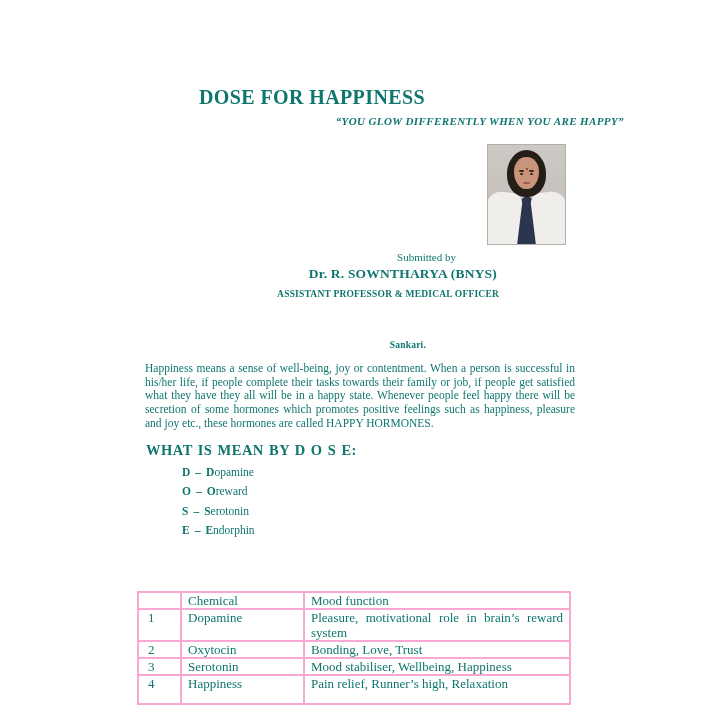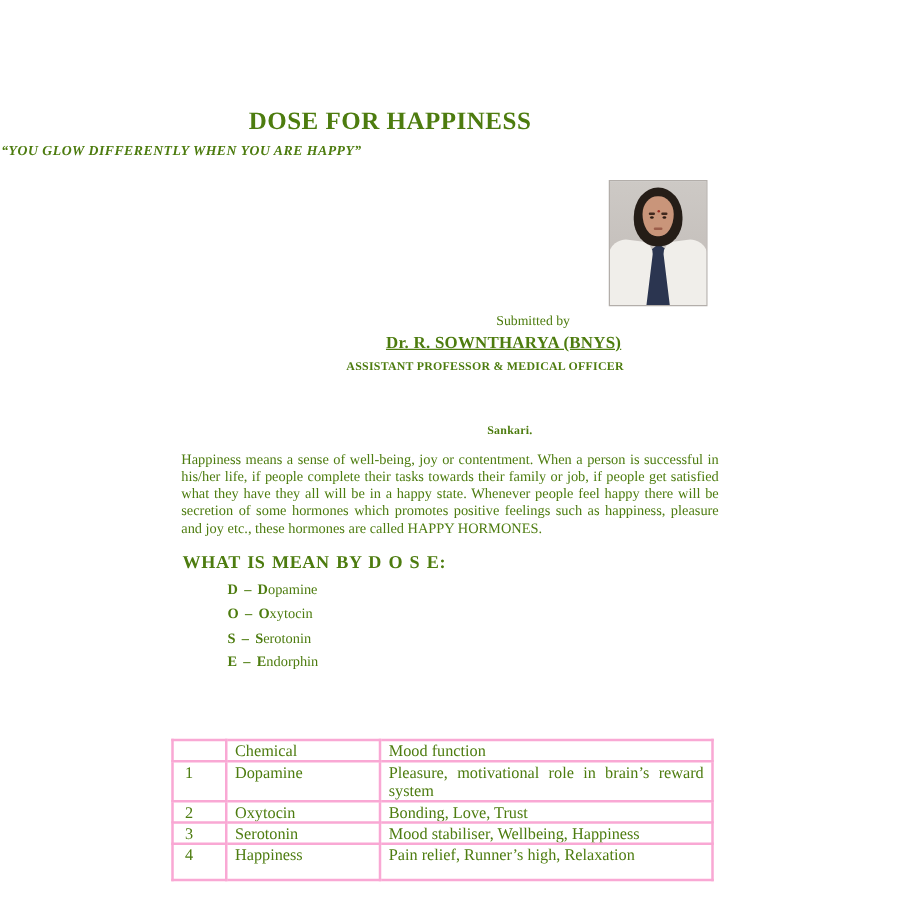--- a/index.html
+++ b/index.html
@@ -1,24 +1,24 @@
 <!DOCTYPE html>
 <html><head>
 <meta charset="utf-8">
 <style>
   html,body{margin:0;padding:0;background:#ffffff;}
   .page{position:relative;width:624px;height:720px;background:#ffffff;overflow:hidden;
-        font-family:"Liberation Serif","DejaVu Serif",serif;color:#4d7c0f;
+        font-family:"Liberation Serif","DejaVu Serif",serif;color:#0f766e;
         -webkit-font-smoothing:antialiased;}
   .abs{position:absolute;}
   .nowrap{white-space:nowrap;}
 
   .title{left:0;right:0;top:86px;text-align:center;font-size:20px;font-weight:700;
          letter-spacing:.4px;}
-  .subtitle{left:1px;right:0;top:115px;text-align:left;font-size:11px;font-weight:700;
+  .subtitle{left:1px;right:0;top:115px;text-align:right;font-size:11px;font-weight:700;
             font-style:italic;letter-spacing:.4px;}
 
   
   .photo{left:487px;top:144px;width:77px;height:99px;overflow:hidden;
          background:linear-gradient(180deg,#cdc9c5 0%,#c6c1bd 55%,#bdb8b4 100%);
          border:1px solid #b3aeaa;}
   .photo *{position:absolute;}
   .shirt{left:28px;top:50px;width:22px;height:49px;background:#2b3550;
          clip-path:polygon(0 18%,50% 0,100% 18%,100% 100%,0 100%);}
   .coat-left{left:-3px;top:47px;width:35px;height:56px;background:#f0eeea;
@@ -33,21 +33,21 @@
   .brow-l{left:31px;top:25px;width:5px;height:1.5px;background:#41291e;border-radius:1px;}
   .brow-r{left:41px;top:25px;width:5px;height:1.5px;background:#41291e;border-radius:1px;}
   .eye-l{left:32px;top:28px;width:3px;height:2px;background:#2e1d15;border-radius:50%;}
   .eye-r{left:42px;top:28px;width:3px;height:2px;background:#2e1d15;border-radius:50%;}
   .bindi{left:37.5px;top:23px;width:2px;height:2px;background:#9c2b20;border-radius:50%;}
   .mouth{left:35px;top:37px;width:7px;height:1.5px;background:#9c5d4a;border-radius:1px;}
 
   
   .byline{position:absolute;white-space:nowrap;}
   .submitted{top:251px;right:168px;font-size:11px;}
-  .author{top:266px;right:127px;font-size:13.5px;font-weight:700;letter-spacing:.2px;text-decoration:underline;}
+  .author{top:266px;right:127px;font-size:13.5px;font-weight:700;letter-spacing:.2px;}
   .role{top:289px;right:125px;font-size:9.5px;font-weight:700;letter-spacing:.2px;}
   .inst{top:314px;right:138px;font-size:9.5px;font-weight:700;letter-spacing:.2px;}
   .place{top:340px;right:198px;font-size:9.5px;font-weight:700;letter-spacing:.2px;}
 
   
   .para{left:145px;width:430px;font-size:11.5px;line-height:13.65px;text-align:justify;
         margin:0;}
   .para1{top:362px;}
   .para2{top:547px;}
   .h2{left:146px;top:442px;font-size:14.5px;font-weight:700;letter-spacing:.5px;
@@ -94,21 +94,21 @@
   <div class="byline submitted">Submitted by</div>
   <div class="byline author">Dr. R. SOWNTHARYA (BNYS)</div>
   <div class="byline role">ASSISTANT PROFESSOR &amp; MEDICAL OFFICER</div>
   <div class="byline place">Sankari.</div>
 
   <p class="abs para para1">Happiness means a sense of well-being, joy or contentment. When a person is successful in his/her life, if people complete their tasks towards their family or job, if people get satisfied what they have they all will be in a happy state. Whenever people feel happy there will be secretion of some hormones which promotes positive feelings such as happiness, pleasure and joy etc., these hormones are called HAPPY HORMONES.</p>
 
   <h2 class="abs h2 nowrap">WHAT IS MEAN BY D O S E:</h2>
 
   <div class="dose-item d0"><span class="b">D</span><span class="dash">–</span><span class="b">D</span><span>opamine</span></div>
-  <div class="dose-item d1"><span class="b">O</span><span class="dash">–</span><span class="b">O</span><span>xytocin</span></div>
+  <div class="dose-item d1"><span class="b">O</span><span class="dash">–</span><span class="b">O</span><span>reward</span></div>
   <div class="dose-item d2"><span class="b">S</span><span class="dash">–</span><span class="b">S</span><span>erotonin</span></div>
   <div class="dose-item d3"><span class="b">E</span><span class="dash">–</span><span class="b">E</span><span>ndorphin</span></div>
 
 
   <table class="hormones">
     <colgroup>
         <col class="c0">
         <col class="c1">
         <col class="c2">
       </colgroup>

